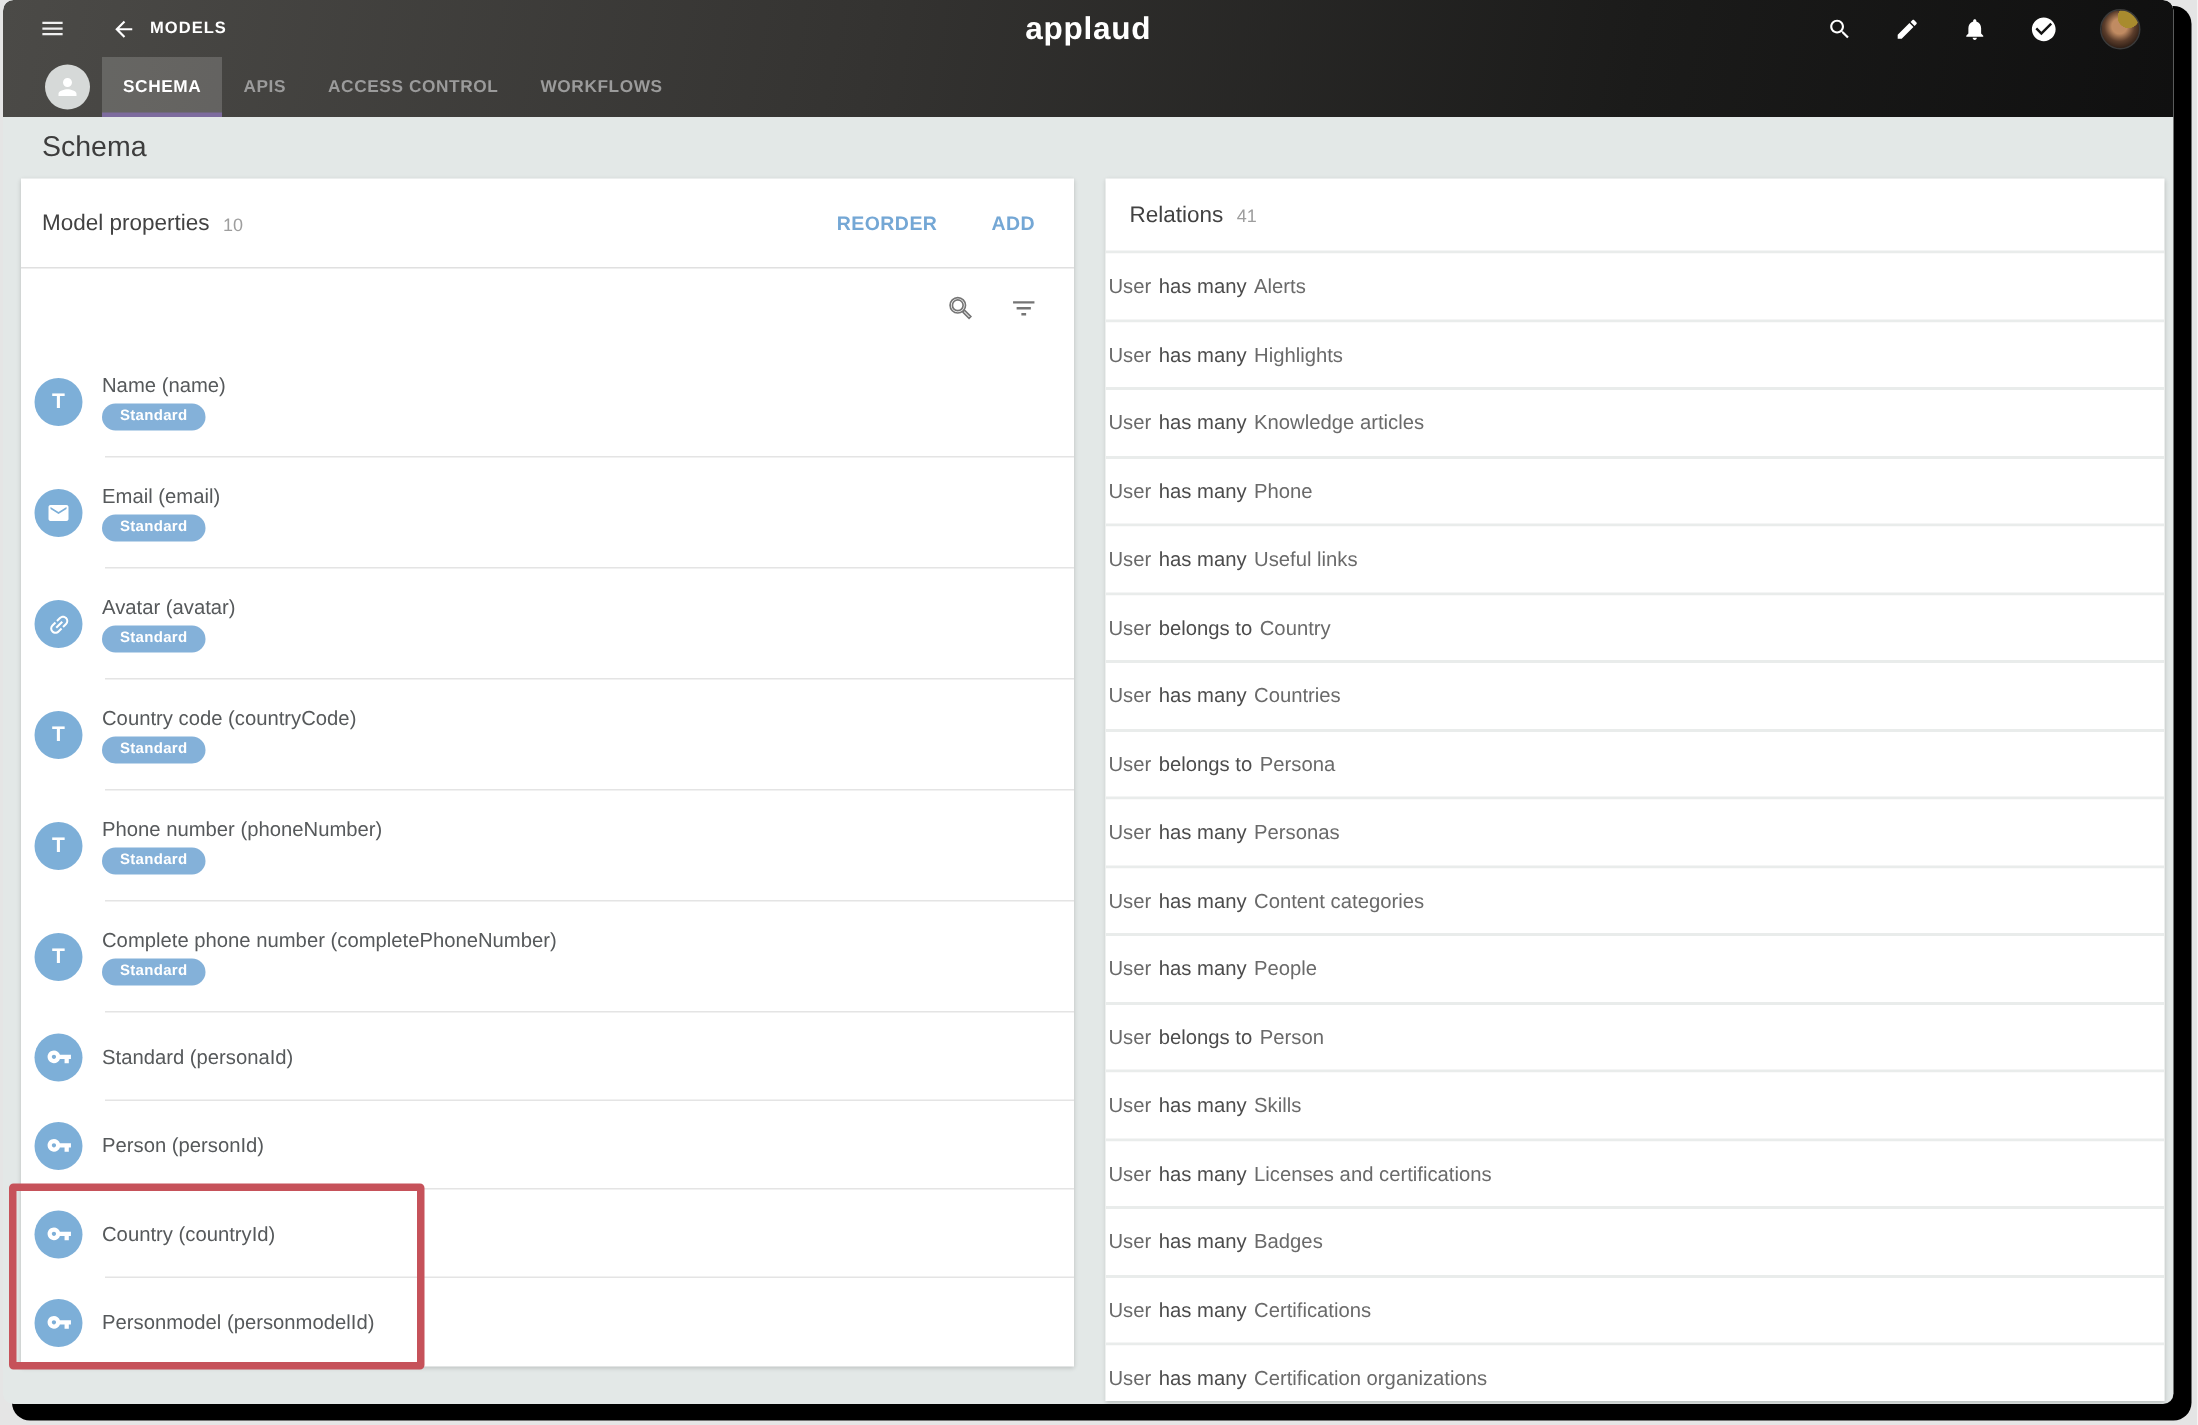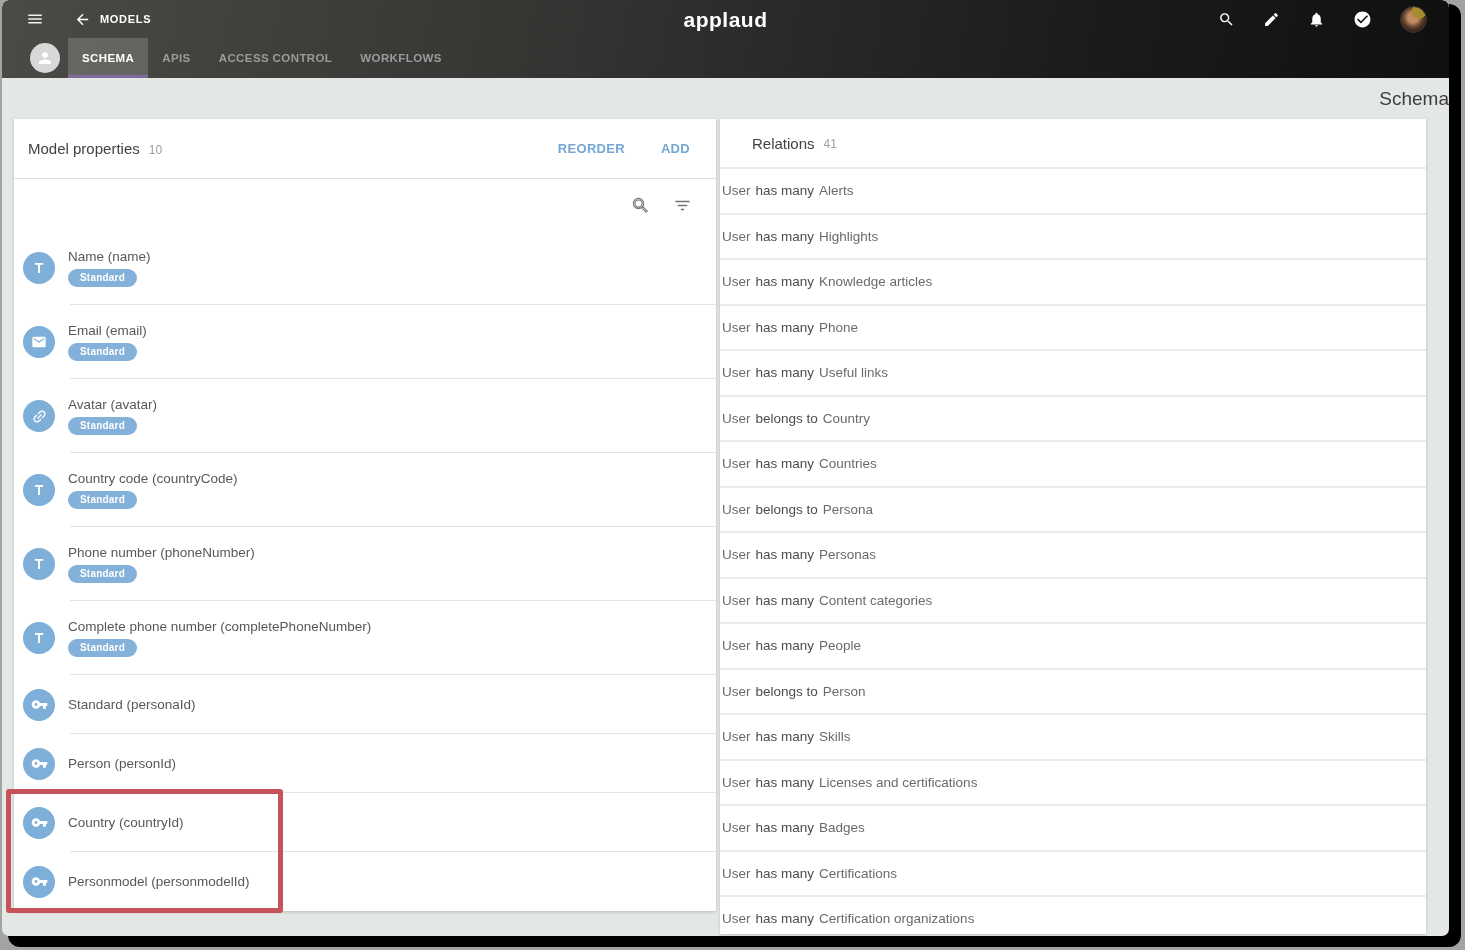--- a/index.html
+++ b/index.html
@@ -1,19 +1,19 @@
 <!DOCTYPE html>
 <html><head>
 <meta charset="utf-8">
 <style>
   * { margin:0; padding:0; box-sizing:border-box; }
   html,body { background:#ffffff; }
   body { font-family:"Liberation Sans", sans-serif; width:1465px; height:950px; position:relative; }
 
-  .screen { position:relative; width:1465px; height:950px; background:#a3a3a3;text-align:right; }
+  .screen { position:relative; width:1465px; height:950px; background:#e5e5e5; }
   .blackframe { position:absolute; left:8px; top:4px; width:1453px; height:943px; background:#000; border-radius:12px; }
   .inner { position:absolute; left:2px; top:0; width:1447px; height:936px; background:#e3e8e7; border-radius:7px; overflow:hidden; }
 
   
   .appbar { height:78px; background:linear-gradient(100deg,#4b4a47 0%, #343331 40%, #1b1b1a 75%, #101010 100%); border-radius:7px 7px 0 0; position:relative; }
   .appbar-row1 { height:38px; display:flex; align-items:center; padding-left:24px; position:relative; }
   .icon-btn { display:flex; align-items:center; justify-content:center; cursor:pointer; }
   .icon-btn svg { display:block; }
   .hamburger { margin-right:30px; }
   .back-group { display:flex; align-items:center; gap:9px; }
@@ -28,21 +28,21 @@
 
   .appbar-row2 { height:40px; display:flex; align-items:stretch; padding-left:28px; }
   .gray-avatar { width:30px; height:30px; border-radius:50%; background:#d6d9d8; align-self:center; display:flex; align-items:center; justify-content:center; margin-right:8px; cursor:pointer; }
   .tab { display:flex; align-items:center; padding:0 14px; color:#9b9b9b; font-size:11.5px; font-weight:bold; letter-spacing:0.4px; position:relative; cursor:pointer; }
   .tab.active { color:#ffffff; background:rgba(255,255,255,0.17); }
   .tab.active::after { content:""; position:absolute; left:0; right:0; bottom:0; height:3px; background:#7d6b9e; }
 
   
   .content { padding:0 0 0 12px; }
   .page-title { margin:10px 0 9px 14px; font-size:19px; color:#3d3d3d; }
-  .columns { display:flex; align-items:flex-start; gap:4px; }
+  .columns { display:flex; align-items:flex-start; gap:21px; }
   .card { background:#fff; box-shadow:0 1px 3px rgba(0,0,0,0.18); }
 
   
   .card.props { width:702px; }
   .props-header { height:60px; display:flex; align-items:center; padding:0 26px 0 14px; border-bottom:1px solid #e0e0e0; }
   .panel-title { font-size:15px; color:#424242; }
   .panel-count { font-size:12px; color:#9e9e9e; margin-left:9px; position:relative; top:1px; }
   .props-header .spacer { flex:1; }
   .text-btn { font-size:13px; font-weight:bold; letter-spacing:0.3px; color:#74a7d5; cursor:pointer; }
   .text-btn + .text-btn { margin-left:36px; }
@@ -56,21 +56,21 @@
   .prop-row.no-badge { height:59px; }
   .prop-icon { width:32px; height:32px; border-radius:50%; background:#7dafd8; display:flex; align-items:center; justify-content:center; flex:none; margin-right:13px; }
   .prop-icon svg { display:block; }
   .glyph-t::before { content:"T"; color:#fff; font-size:14px; font-weight:bold; }
   .prop-main { display:flex; flex-direction:column; align-items:flex-start; gap:5px; }
   .prop-title { font-size:13.5px; color:#56595b; }
   .prop-badge { background:#84b1d9; color:#fff; font-size:10px; font-weight:bold; letter-spacing:0.2px; padding:3px 12px 4px; border-radius:10px; }
 
   
   .card.rels { width:706px; height:815px; overflow:hidden; }
-  .rels-header { height:50px; display:flex; align-items:center; padding-left:32px; border-bottom:2px solid #e9eceb; }
+  .rels-header { height:50px; display:flex; align-items:center; padding-left:16px; border-bottom:2px solid #e9eceb; }
   .rel-row { height:45.5px; display:flex; align-items:center; padding-left:2px; border-bottom:2px solid #e9eceb; font-size:13.5px; color:#6a6a6a; cursor:pointer; background:#fff; }
   .rel-verb { font-weight:normal; color:#4c4c4c; margin:0 5px; }
 
   
   .highlight-box { position:absolute; left:4px; top:789px; width:277px; height:124px; border:5px solid #c6525a; border-radius:3px; pointer-events:none; }
 </style>
 </head>
 <body>
 
 <div class="screen">

